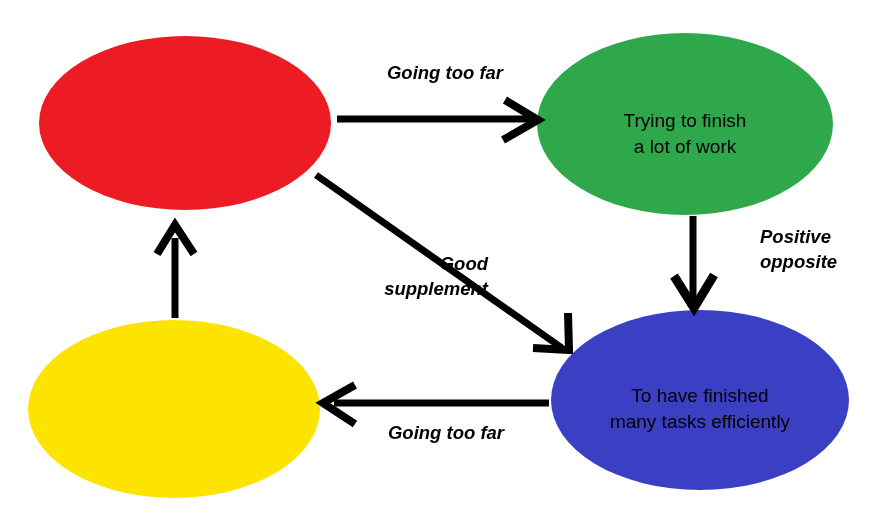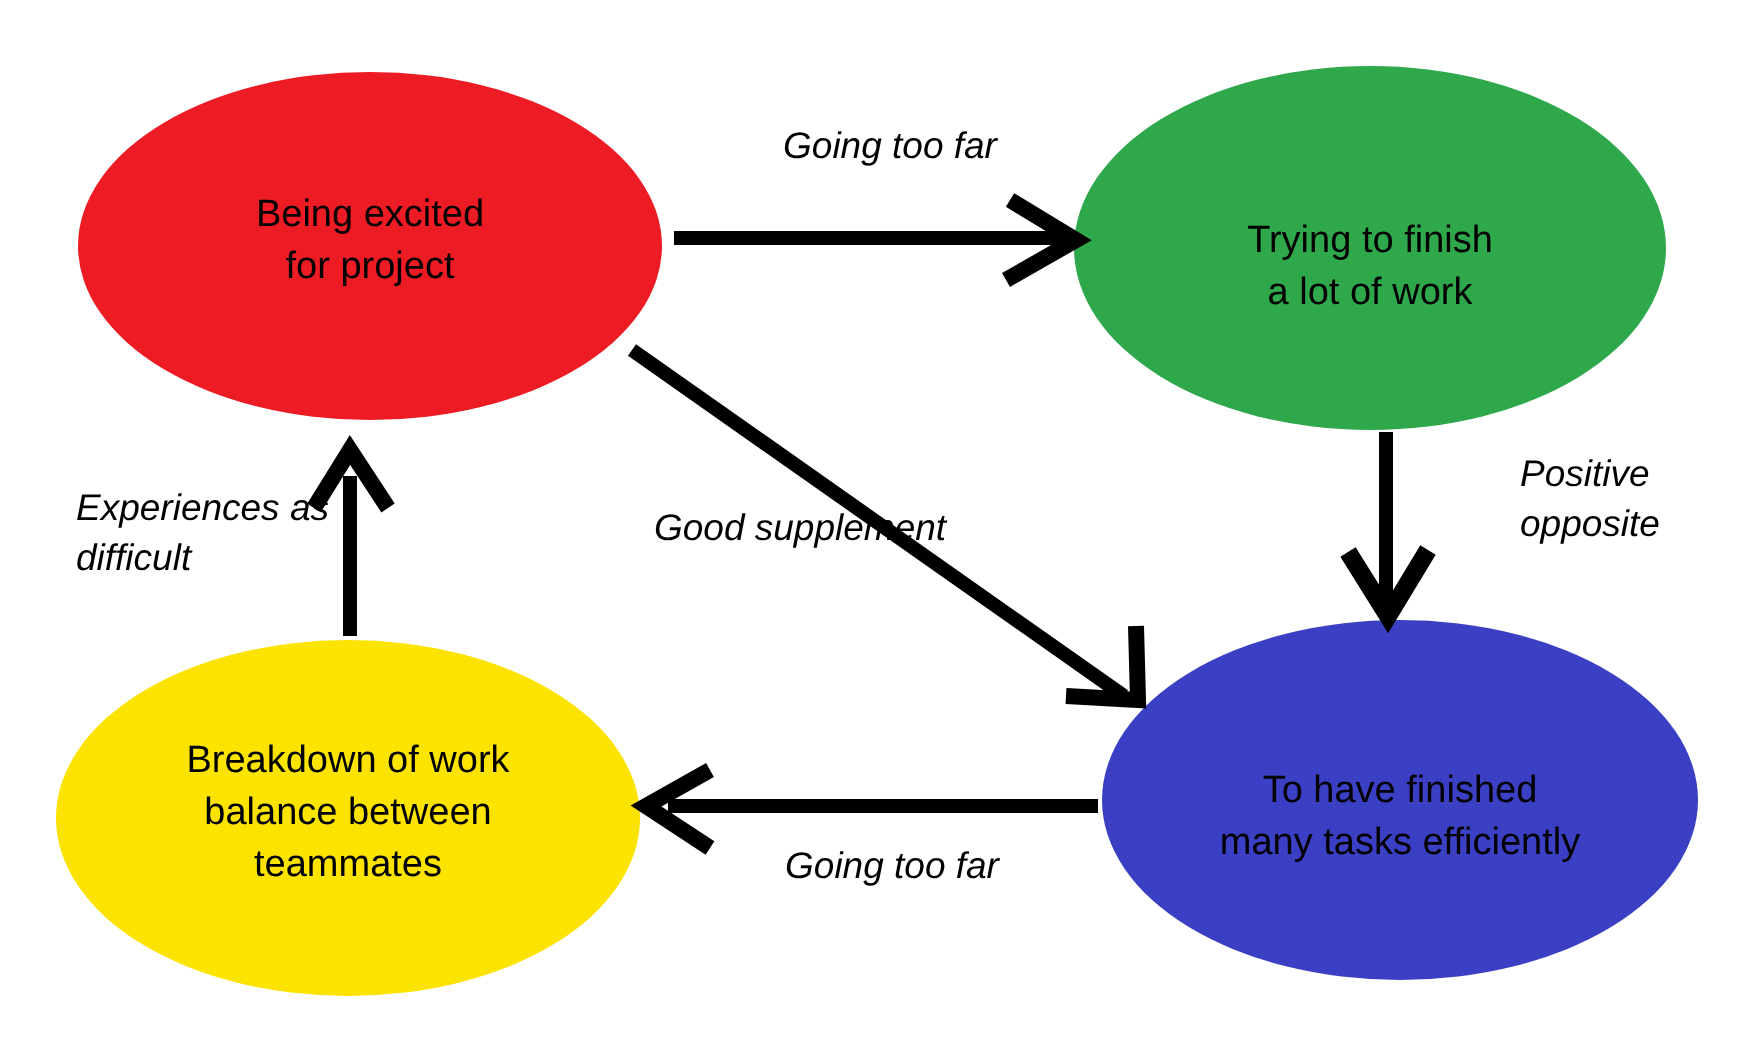--- a/index.html
+++ b/index.html
@@ -33,21 +33,21 @@
     white-space: pre-line;
     pointer-events: none;
   }
   .edge-label {
     position: absolute;
     color: #000000;
     font-family: "Liberation Sans", sans-serif;
     font-size: 18.5px;
     line-height: 25px;
     font-style: italic;
-    font-weight: 400;
+    font-weight: 700;
     white-space: pre-line;
   }
   .edge-label.center { text-align: center; }
   .edge-label.left { text-align: left; }
 </style>
 </head>
 <body>
 
 <div id="canvas" style="background: rgb(255, 255, 255);">
 
@@ -77,36 +77,30 @@
       <path d="M 549 403 L 334 403" stroke="#000000" stroke-width="7" fill="none"></path>
       <path d="M 355 385 L 323 403 L 355 424" stroke="#000000" stroke-width="8" fill="none" stroke-linecap="butt" stroke-linejoin="miter"></path>
     </g>
 
     <g>
       <path d="M 175 318 L 175 238" stroke="#000000" stroke-width="7" fill="none"></path>
       <path d="M 157 254 L 175 225 L 194 254" stroke="#000000" stroke-width="8" fill="none" stroke-linecap="butt" stroke-linejoin="miter"></path>
     </g>
   </svg>
 
-  <div class="node-label" style="left: 85px; top: 95px; width: 200px;">Being excited
-for project</div>
 
   <div class="node-label" style="left: 585px; top: 108px; width: 200px;">Trying to finish
 a lot of work</div>
 
-  <div class="node-label" style="left: 59px; top: 368px; width: 230px;">Breakdown of work
-balance between
-teammates</div>
 
   <div class="node-label" style="left: 583px; top: 371px; width: 234px; margin-top: 12px;">To have finished
 many tasks efficiently</div>
 
   <div class="edge-label center" style="left: 350px; top: 60px; width: 190px;">Going too far</div>
 
   <div class="edge-label left" style="left: 760px; top: 224px; width: 130px;">Positive opposite</div>
 
-  <div class="edge-label left" style="left: 327px; top: 251px; width: 150px;">Good supplement</div>
+  <div class="edge-label left" style="left: 338px; top: 251px; width: 150px; text-align: right;">Good supplement</div>
 
   <div class="edge-label center" style="left: 351px; top: 420px; width: 190px;">Going too far</div>
 
-  <div class="edge-label left" style="left: 38px; top: 241px; width: 150px;">Experiences as difficult</div>
 
 </div>
 
 </body></html>

